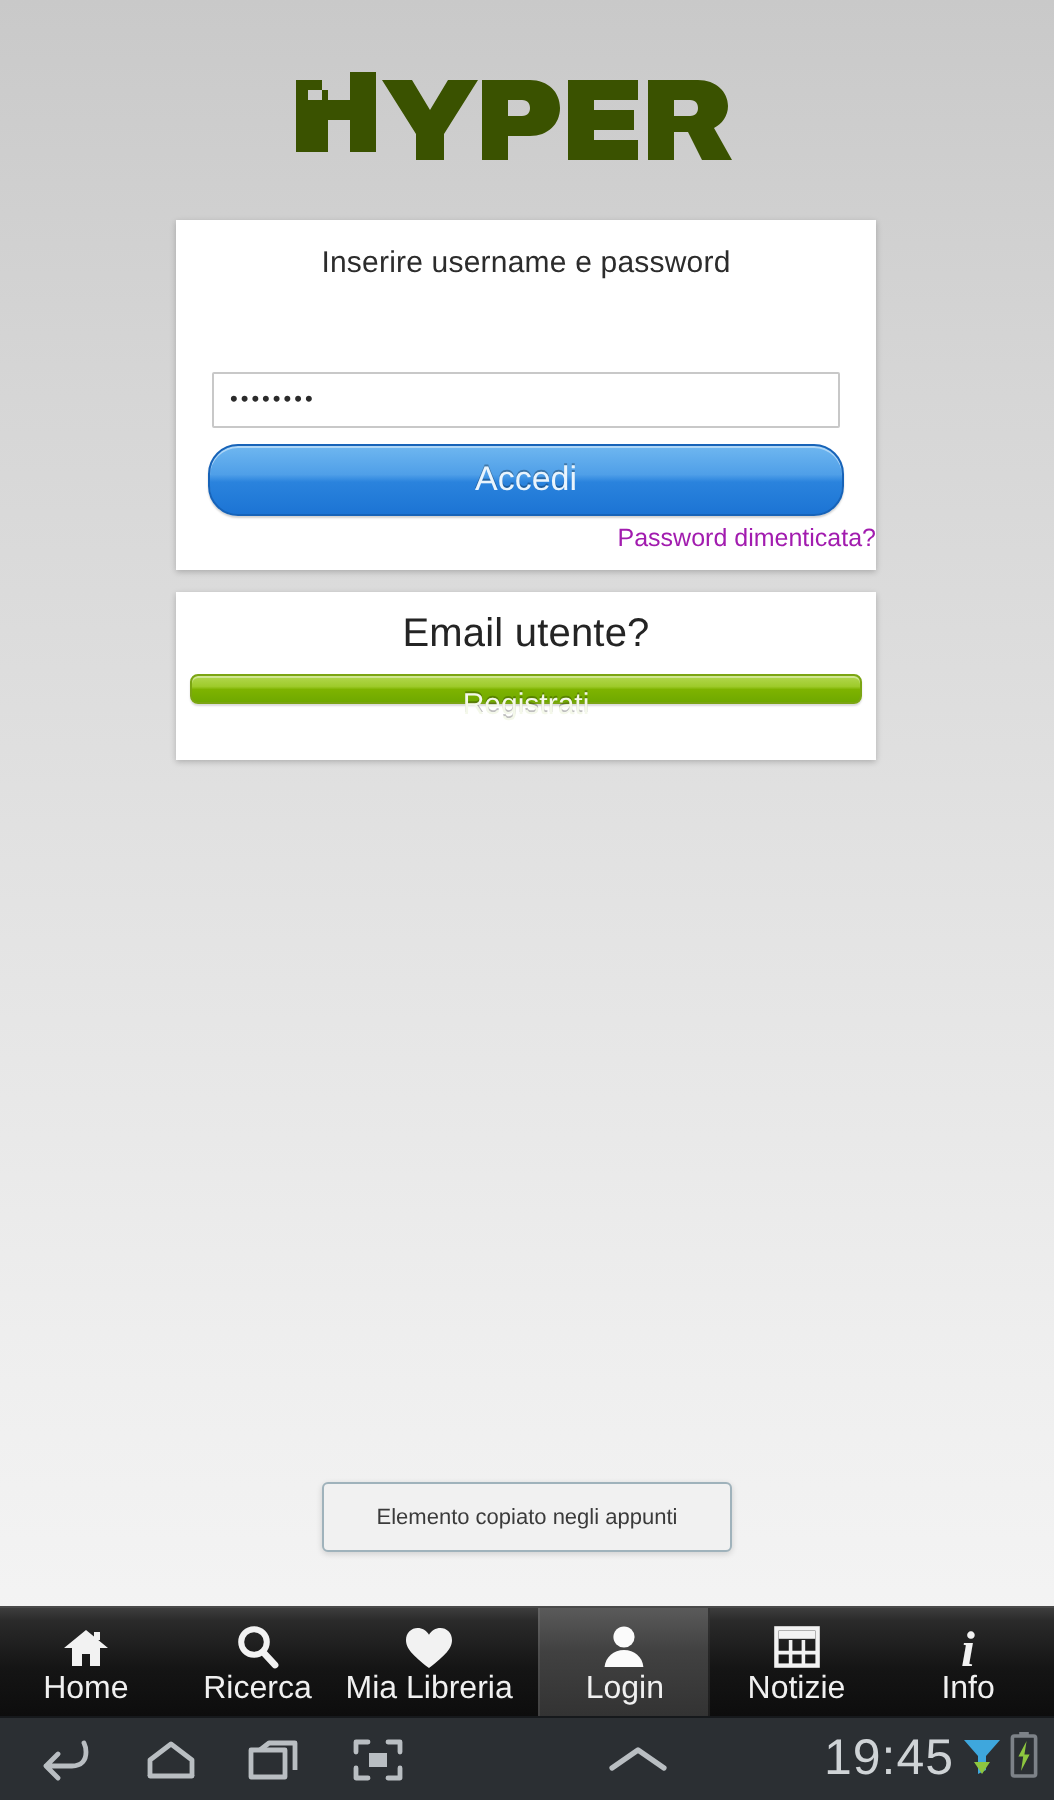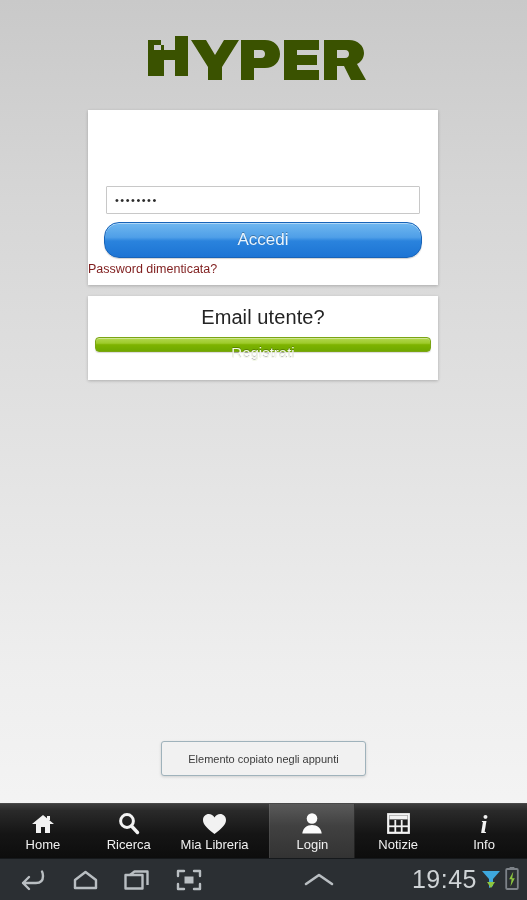--- a/index.html
+++ b/index.html
@@ -102,23 +102,23 @@
     cursor: pointer;
     text-shadow: 0 -1px 0 rgba(0,0,0,0.28);
     line-height: 34px;
     padding: 0;
   }
 
   #forgot-link {
     position: absolute;
     left: 0; top: 152px;
     width: 350px;
-    text-align: left;
+    text-align: right;
     font-size: 12.5px;
-    color: #7f1d1d;
+    color: #a21caf;
     cursor: pointer;
   }
 
   
   #registrati-button {
     position: absolute;
     left: 7px;
     top: 41px;
     width: 336px;
     height: 15px;
@@ -179,21 +179,21 @@
     margin-left: 12px;
   }
   .tab-icon {
     height: 24px;
     display: flex;
     align-items: center;
     justify-content: center;
     margin-bottom: 2px;
   }
   .tab-label {
-    font-size: 13px;
+    font-size: 16px;
     color: #f0f0f0;
     line-height: 13px;
   }
 
   
   #sysbar {
     position: absolute;
     left: 0; top: 858px;
     width: 527px;
     height: 42px;
@@ -248,20 +248,21 @@
           <path d="M93 4 h24 c9 0 15 6 15 14 c0 8 -6 14 -15 14 h-11 v12 h-13 z M106 14 v8 h7 c3 0 4 -2 4 -4 c0 -2 -1 -4 -4 -4 z"></path>
 
           <path d="M136 4 h35 v10 h-22 v5 h20 v10 h-20 v5 h22 v10 h-35 z"></path>
 
           <path d="M176 4 h25 c9 0 15 6 15 13 c0 5 -3 9 -7 11 l9 16 h-15 l-7 -14 h-7 v14 h-13 z M189 14 v8 h8 c3 0 4 -2 4 -4 c0 -2 -1 -4 -4 -4 z"></path>
         </g>
       </svg>
     </div>
 
     <div class="card" id="login-card">
+      <div class="card-title">Inserire username e password</div>
 
 
       <input class="field" id="password-field" type="text" readonly="" value="••••••••" style="">
 
       <button id="accedi-button">Accedi</button>
 
       <div id="forgot-link">Password dimenticata?</div>
     </div>
 
     <div class="card" id="register-card">

